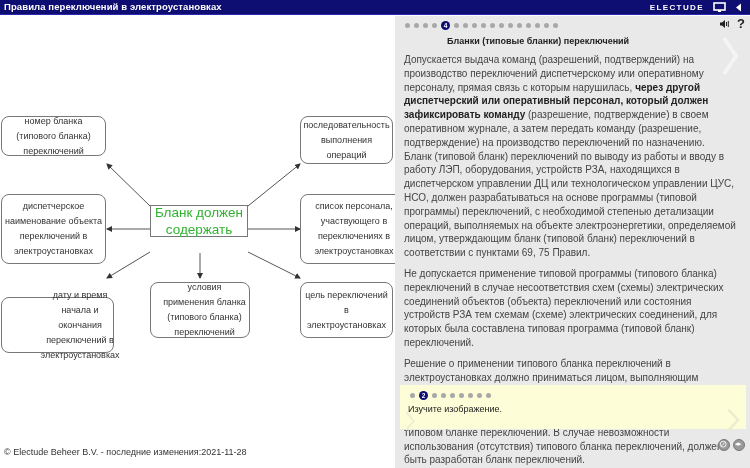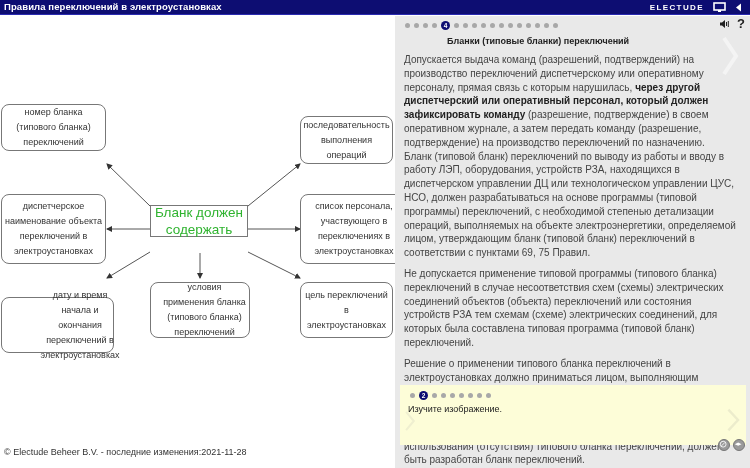--- a/index.html
+++ b/index.html
@@ -22,21 +22,21 @@
   .dot.active { width: 9px; height: 9px; background: #0d0d72; color: #fff; font-size: 6.5px; font-weight: bold; display: flex; align-items: center; justify-content: center; }
   .top-dots { left: 10px; top: 5px; }
   .speaker { position: absolute; right: 20px; top: 3px; width: 11px; height: 10px; }
   .help { position: absolute; right: 5px; top: 0px; font-size: 13px; font-weight: bold; color: #222; }
   .section-title { position: absolute; left: 9px; top: 20px; font-size: 9px; font-weight: bold; color: #222; padding-left: 43px; }
   .content { position: absolute; left: 9px; top: 37px; width: 335px; font-size: 10px; line-height: 13.8px; color: #444; }
   .content p { margin-bottom: 7px; }
   .content p.tight { margin-bottom: 0; }
   .content b { color: #222; }
   .chev { position: absolute; }
-  .task { position: absolute; left: 5px; top: 369px; width: 346px; height: 60px; background: #fdfdd8; }
+  .task { position: absolute; left: 5px; top: 369px; width: 346px; height: 44px; background: #fdfdd8; }
   .task-dots { left: 10px; top: 6px; }
   .task-text { position: absolute; left: 8px; top: 19px; font-size: 9px; color: #222; }
   .round-btn { position: absolute; width: 12px; height: 12px; border-radius: 50%; background: #9a9a9a; border: 1px solid #777; }
 </style>
 </head>
 <body>
 
 <div class="titlebar">
   <span class="title">Правила переключений в электроустановках</span>
   <span class="brand">ELECTUDE</span>
@@ -60,21 +60,21 @@
       <line x1="150" y1="190" x2="107" y2="148"></line>
       <line x1="150" y1="213" x2="107" y2="213"></line>
       <line x1="150" y1="236" x2="107" y2="262"></line>
       <line x1="200" y1="237" x2="200" y2="262"></line>
       <line x1="248" y1="236" x2="300" y2="262"></line>
       <line x1="248" y1="213" x2="300" y2="213"></line>
       <line x1="248" y1="190" x2="300" y2="148"></line>
     </g>
   </svg>
 
-  <div class="node" style="left:1px;top:88px;width:105px;height:47px;">
+  <div class="node" style="left:1px;top:100px;width:105px;height:40px;">
     <span>номер бланка (типового бланка) переключений</span>
   </div>
   <div class="node" style="left:1px;top:178px;width:105px;height:70px;">
     <span>диспетчерское наименование объекта переключений в электроустановках</span>
   </div>
   <div class="node" style="left:1px;top:281px;width:113px;height:56px;padding-left:48px;">
     <span>дату и время начала и окончания переключений в электроустановках</span>
   </div>
   <div class="node" style="left:150px;top:266px;width:100px;height:56px;padding-left:12px;">
     <span>условия применения бланка (типового бланка) переключений</span>

